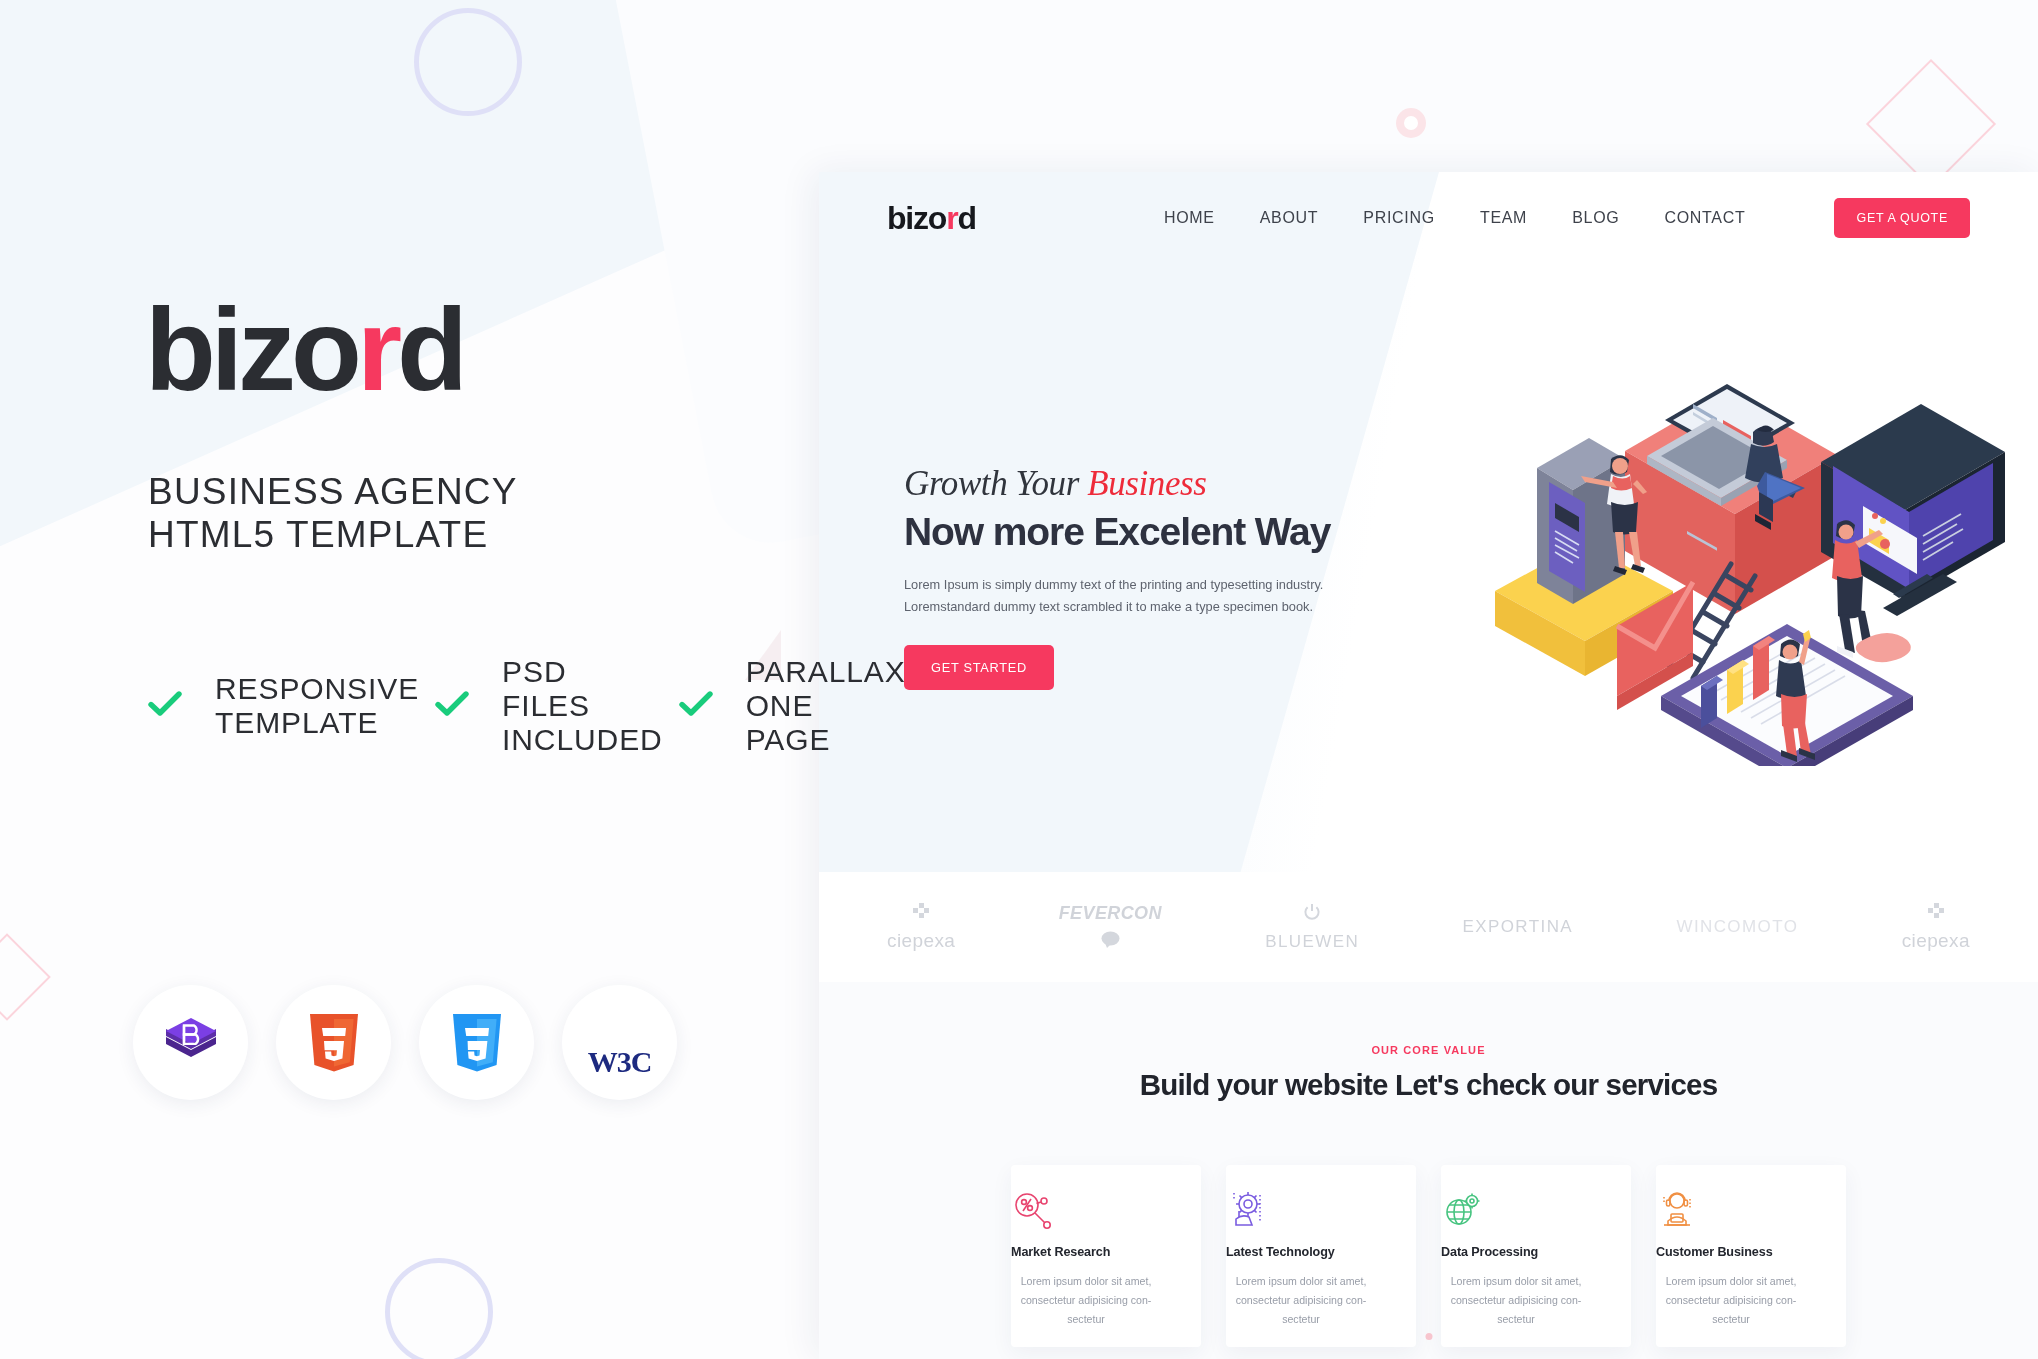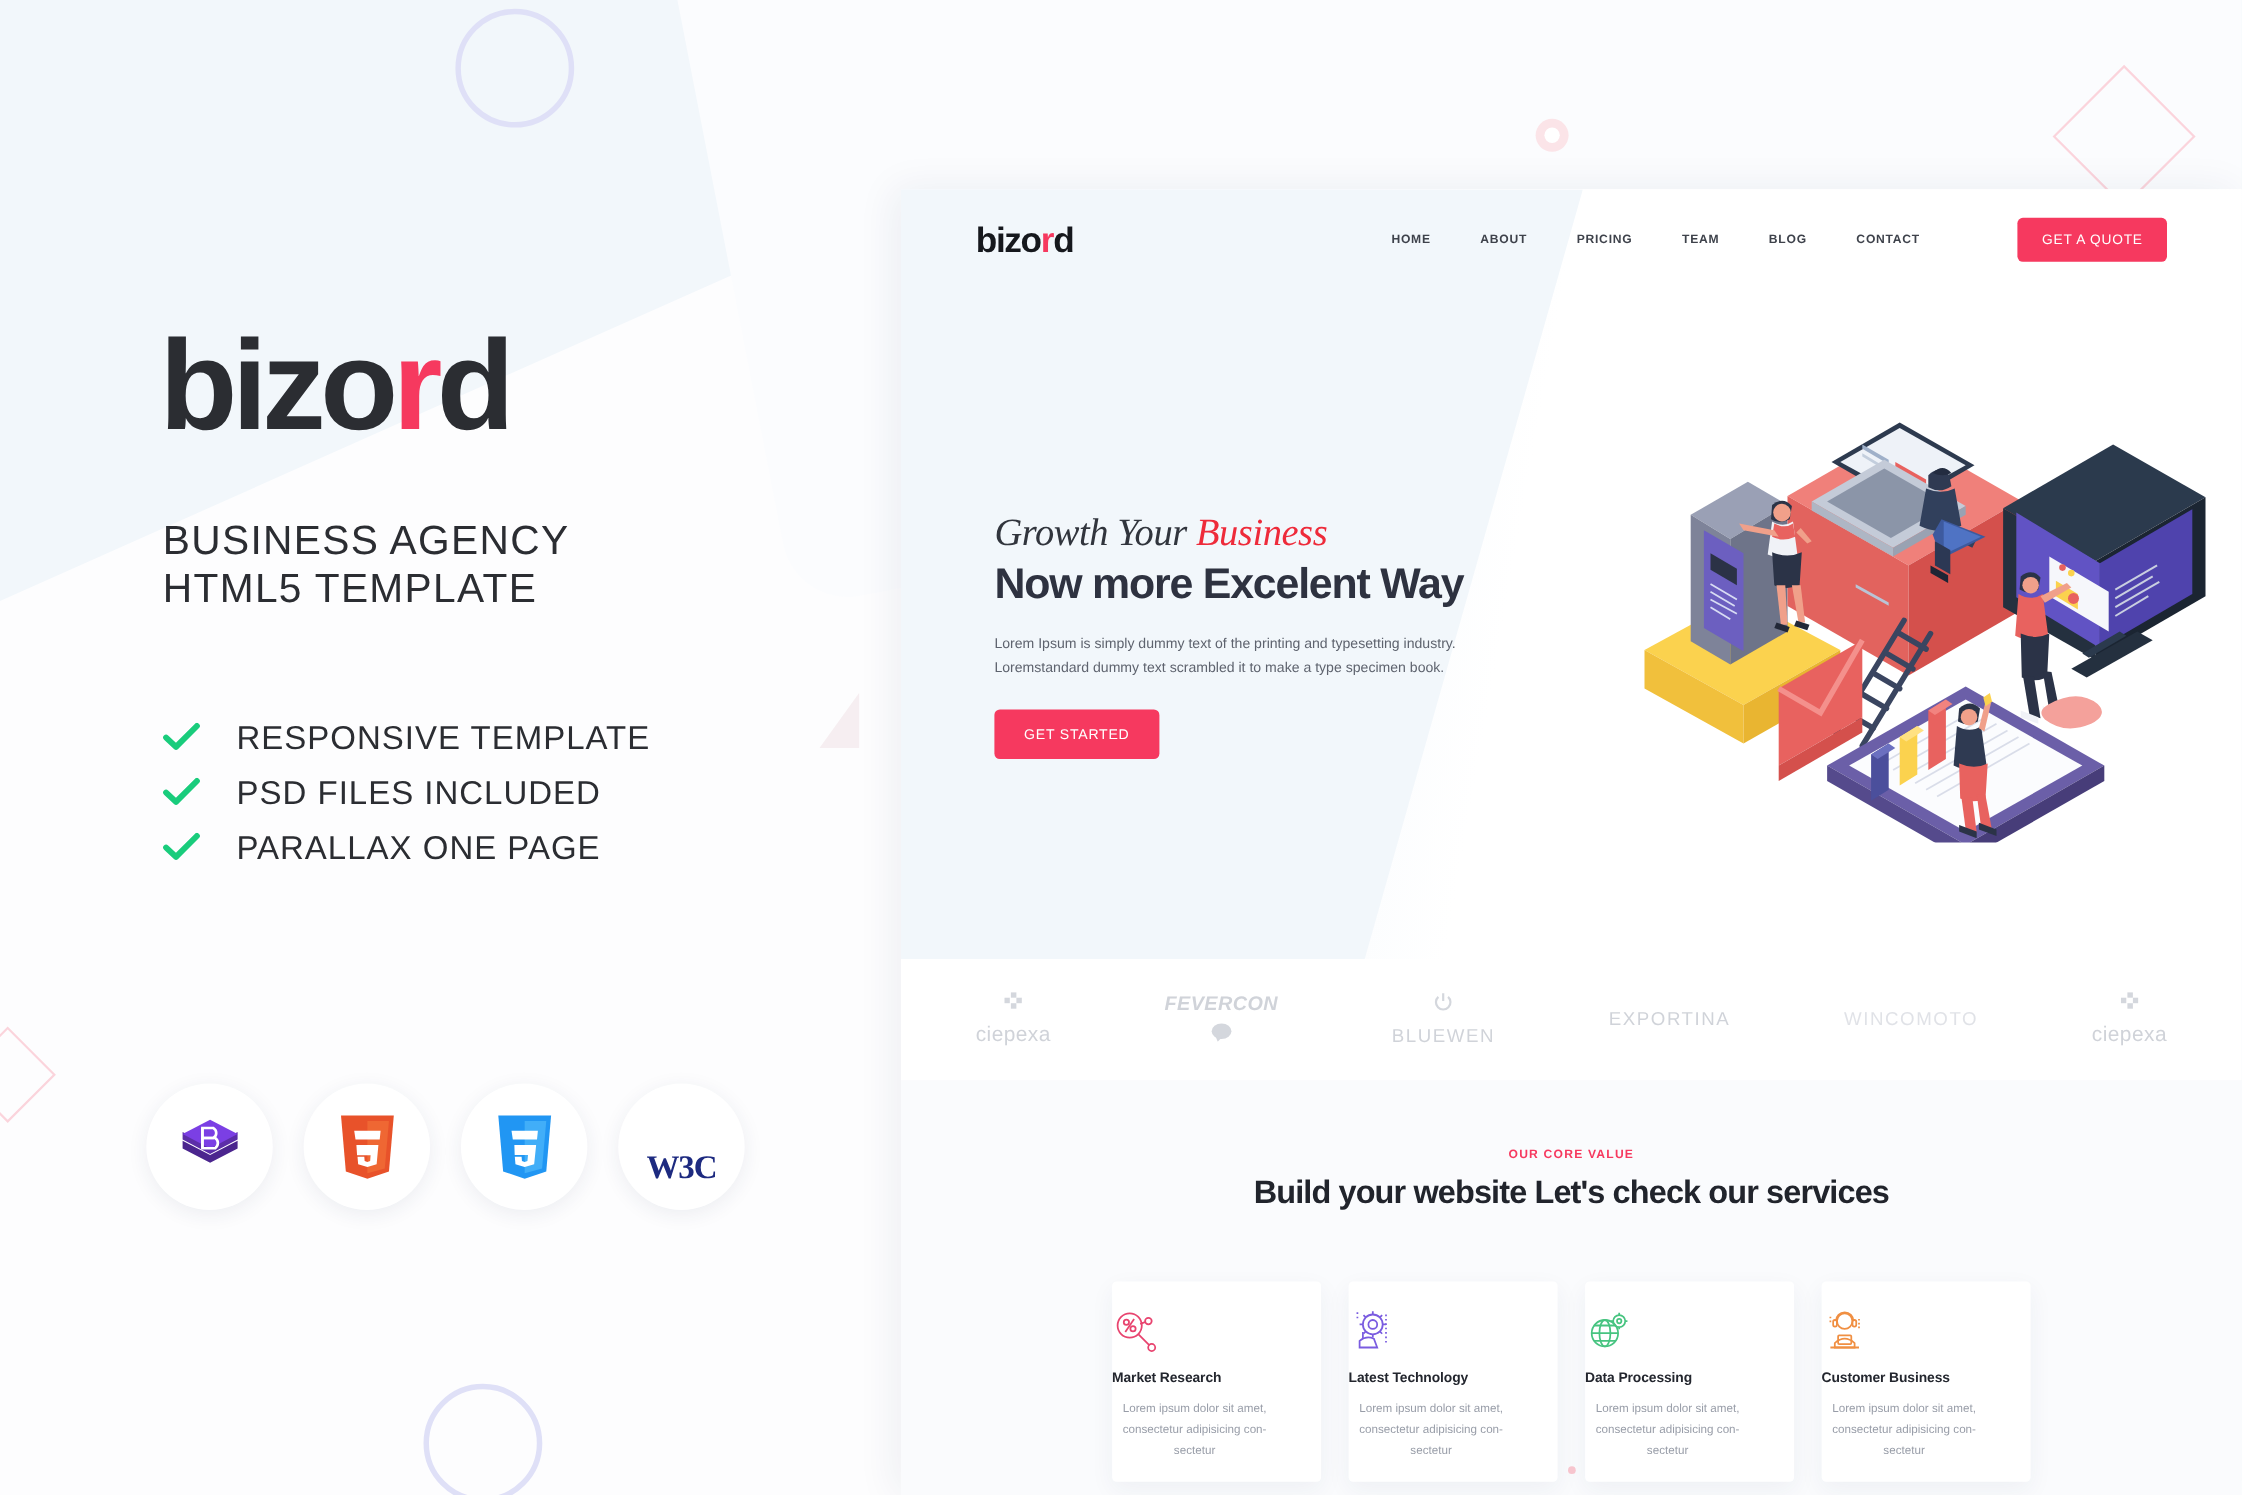--- a/index.html
+++ b/index.html
@@ -50,21 +50,21 @@
   #site-nav {
     position: absolute; left: 0; top: 0; width: 100%; height: 92px;
     display: flex; align-items: center; padding: 0 68px; z-index: 5;
   }
   .brand-logo {
     font-size: 32px; font-weight: 700; letter-spacing: -1.2px; color: #16181d;
   }
   .brand-logo .accent { color: #f6395f; }
   .nav-links { margin-left: auto; display: flex; align-items: center; gap: 45px; }
   .nav-link {
-    font-size: 11px; letter-spacing: .7px; color: #3e424b; font-weight: 700;
+    font-size: 16px; letter-spacing: .7px; color: #3e424b; font-weight: 400;
     text-decoration: none; cursor: pointer; white-space: nowrap;
   }
   .quote-btn {
     margin-left: 44px; background: #f6395f; color: #fff;
     font-size: 12.5px; letter-spacing: .7px; font-weight: 500;
     padding: 13px 22px; border: none; border-radius: 5px; cursor: pointer;
     white-space: nowrap;
   }
 
   
@@ -147,21 +147,21 @@
     line-height: 1;
   }
   #promo-logo .accent { color: #f6395f; }
   #promo-tagline {
     position: absolute; left: 148px; top: 470px;
     font-size: 37px; font-weight: 400; color: #2b2d32;
     letter-spacing: 1.2px; line-height: 1.17;
   }
   #promo-features {
     position: absolute; left: 148px; top: 655px;
-    display: flex; flex-direction: column; gap: 16px;
+    display: flex; flex-direction: row; gap: 16px;
   }
   .feat-row { display: flex; align-items: center; gap: 33px; }
   .feat-label {
     font-size: 30px; color: #2b2d32; letter-spacing: .9px; font-weight: 400;
   }
   #promo-badges {
     position: absolute; left: 133px; top: 985px; display: flex; gap: 28px;
   }
   .badge {
     width: 115px; height: 115px; border-radius: 50%; background: #fff;

